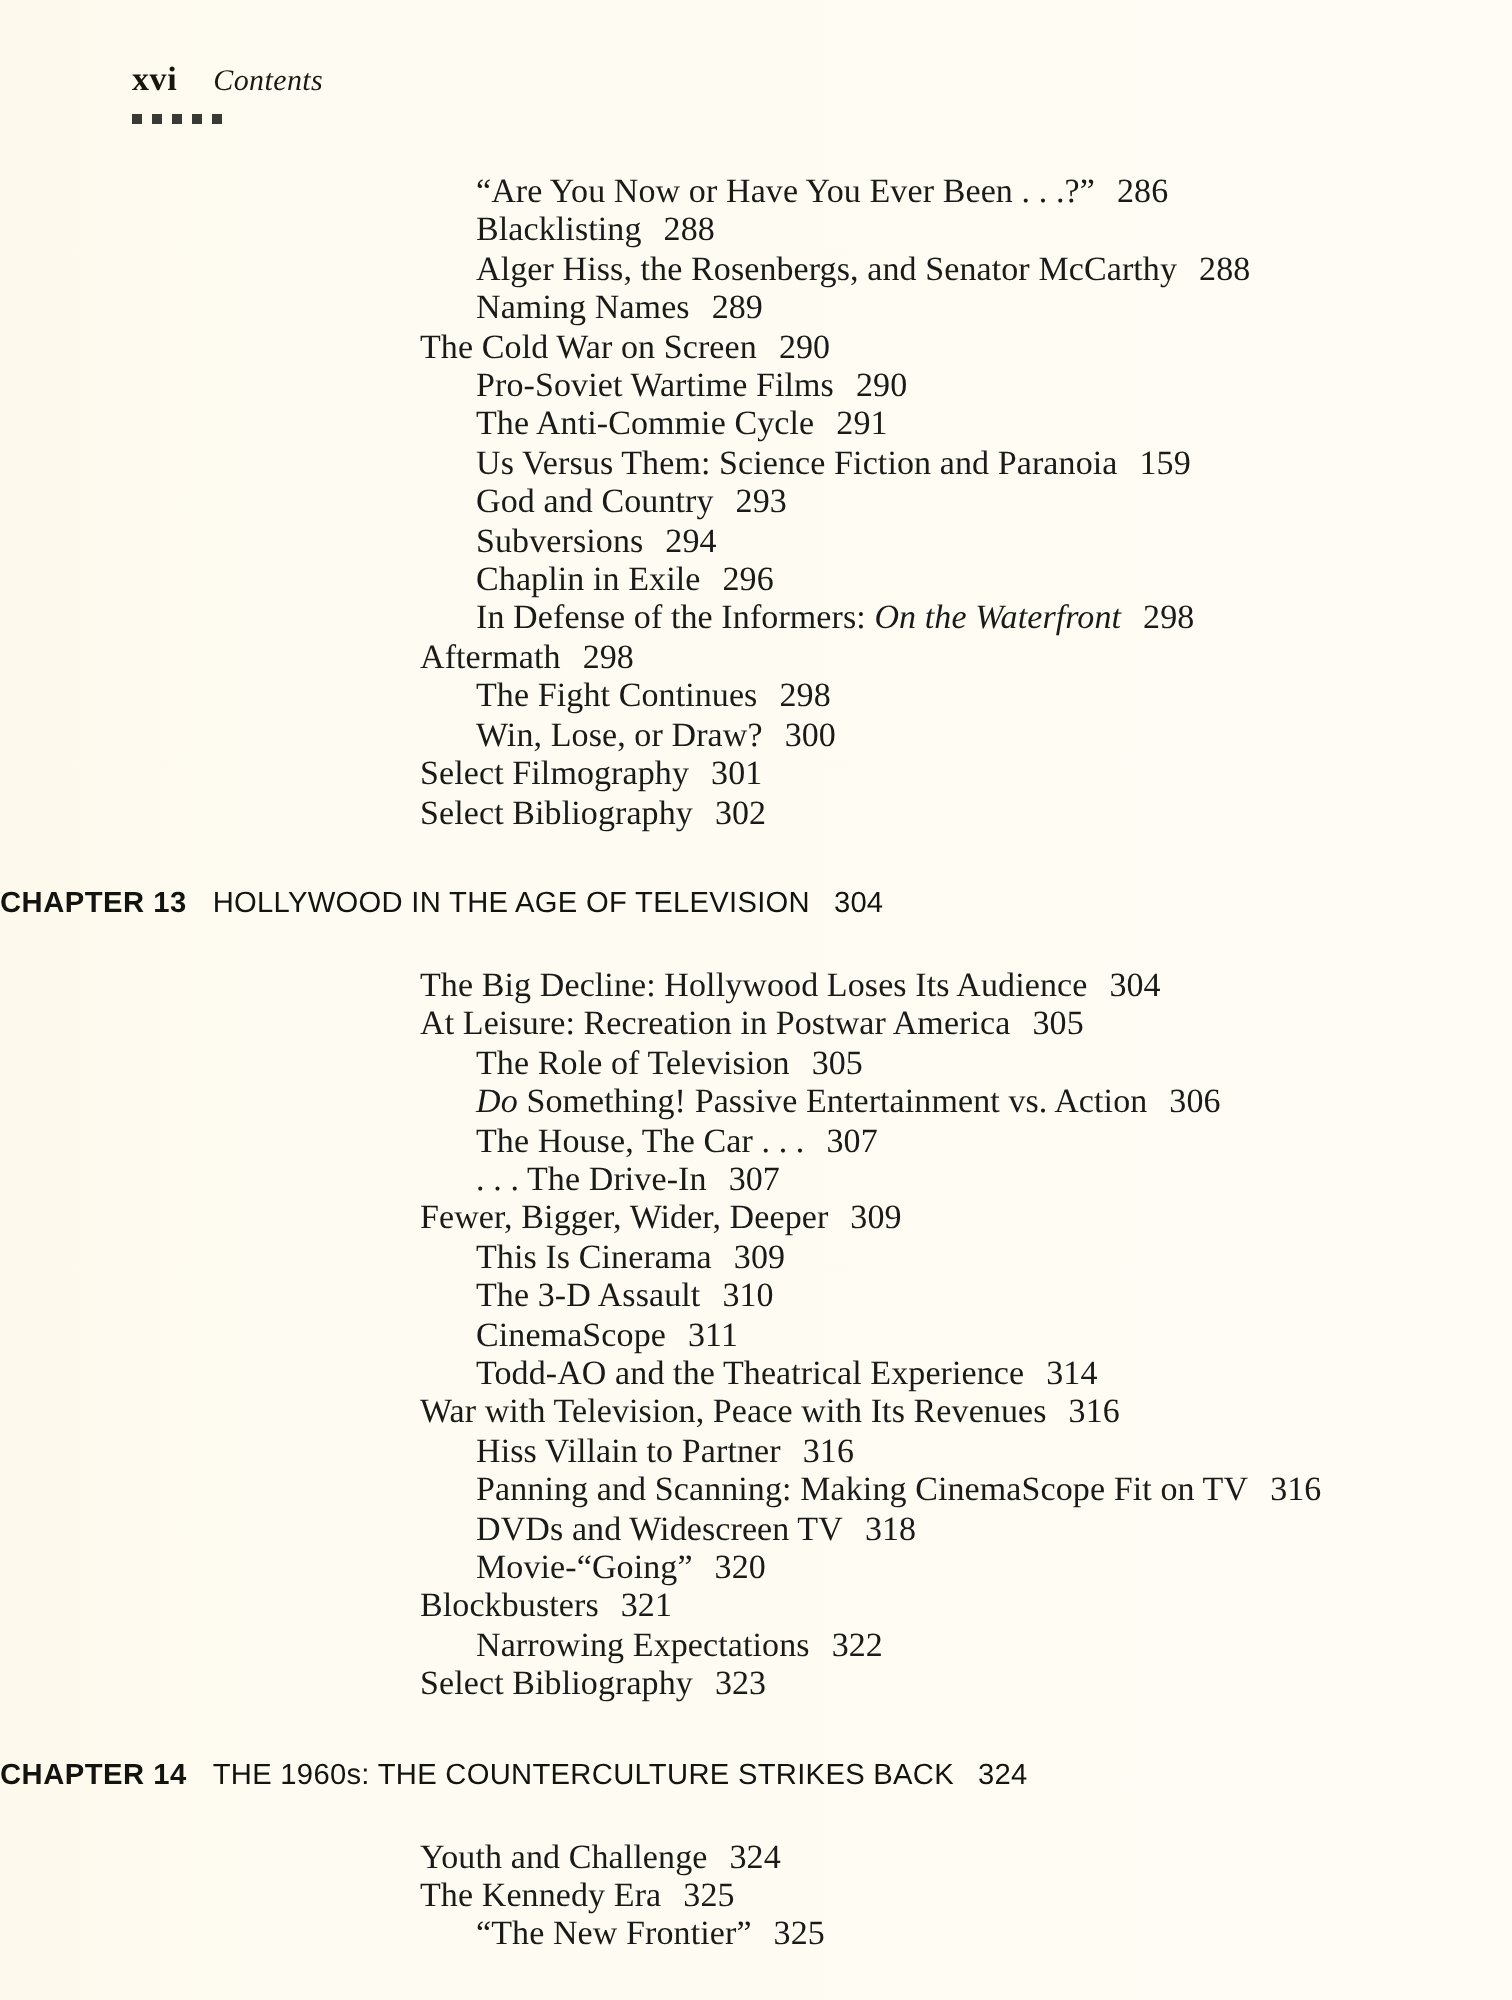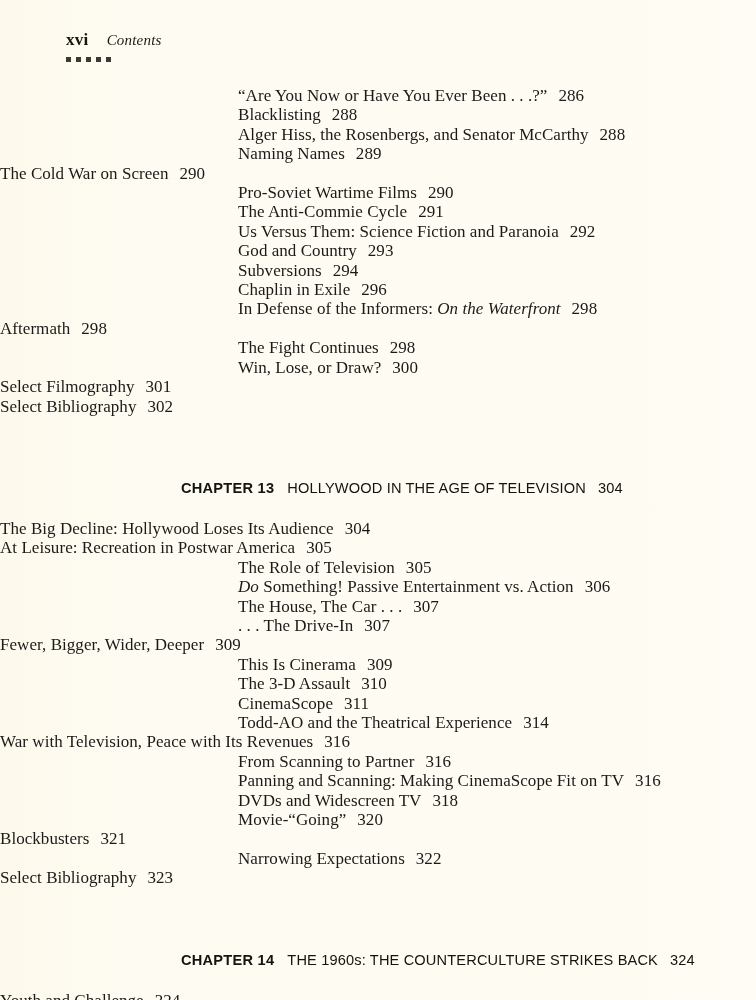--- a/index.html
+++ b/index.html
@@ -76,33 +76,31 @@
   }
   .entry .ttl { }
   .entry .pg {
     padding-left: 11px;
   }
   .entry em {
     font-style: italic;
   }
 
   
-  .lvl1 { }
+  .lvl1 { padding-left: 210px; }
   .lvl2 { padding-left: 238px; }
 
   
   .chapter {
     font-family: "Liberation Sans", "DejaVu Sans", sans-serif;
     font-size: 14.6px;
     line-height: 19px;
-    padding-left: 181px;
     white-space: nowrap;
     color: #131310;
     letter-spacing: 0.1px;
-    margin-top: 36px;
   }
   .chapter .cnum {
     font-weight: bold;
     letter-spacing: 0.25px;
   }
   .chapter .ctitle {
     font-weight: normal;
     padding-left: 13px;
     letter-spacing: 0.15px;
   }
@@ -133,21 +131,21 @@
     </div>
 
   <div class="toc">
       <div class="entry lvl2"><span class="ttl">“Are You Now or Have You Ever Been . . .?”</span><span class="pg">286</span></div>
       <div class="entry lvl2"><span class="ttl">Blacklisting</span><span class="pg">288</span></div>
       <div class="entry lvl2"><span class="ttl">Alger Hiss, the Rosenbergs, and Senator McCarthy</span><span class="pg">288</span></div>
       <div class="entry lvl2"><span class="ttl">Naming Names</span><span class="pg">289</span></div>
       <div class="entry lvl1"><span class="ttl">The Cold War on Screen</span><span class="pg">290</span></div>
       <div class="entry lvl2"><span class="ttl">Pro-Soviet Wartime Films</span><span class="pg">290</span></div>
       <div class="entry lvl2"><span class="ttl">The Anti-Commie Cycle</span><span class="pg">291</span></div>
-      <div class="entry lvl2"><span class="ttl">Us Versus Them: Science Fiction and Paranoia</span><span class="pg">292</span></div>
+      <div class="entry lvl2"><span class="ttl">Us Versus Them: Science Fiction and Paranoia</span><span class="pg">159</span></div>
       <div class="entry lvl2"><span class="ttl">God and Country</span><span class="pg">293</span></div>
       <div class="entry lvl2"><span class="ttl">Subversions</span><span class="pg">294</span></div>
       <div class="entry lvl2"><span class="ttl">Chaplin in Exile</span><span class="pg">296</span></div>
       <div class="entry lvl2"><span class="ttl">In Defense of the Informers: <em>On the Waterfront</em></span><span class="pg">298</span></div>
       <div class="entry lvl1"><span class="ttl">Aftermath</span><span class="pg">298</span></div>
       <div class="entry lvl2"><span class="ttl">The Fight Continues</span><span class="pg">298</span></div>
       <div class="entry lvl2"><span class="ttl">Win, Lose, or Draw?</span><span class="pg">300</span></div>
       <div class="entry lvl1"><span class="ttl">Select Filmography</span><span class="pg">301</span></div>
       <div class="entry lvl1"><span class="ttl">Select Bibliography</span><span class="pg">302</span></div>
       <div class="gap-before-chapter"></div>
@@ -158,21 +156,21 @@
       <div class="entry lvl2"><span class="ttl">The Role of Television</span><span class="pg">305</span></div>
       <div class="entry lvl2"><span class="ttl"><em>Do</em> Something! Passive Entertainment vs. Action</span><span class="pg">306</span></div>
       <div class="entry lvl2"><span class="ttl">The House, The Car . . .</span><span class="pg">307</span></div>
       <div class="entry lvl2"><span class="ttl">. . . The Drive-In</span><span class="pg">307</span></div>
       <div class="entry lvl1"><span class="ttl">Fewer, Bigger, Wider, Deeper</span><span class="pg">309</span></div>
       <div class="entry lvl2"><span class="ttl">This Is Cinerama</span><span class="pg">309</span></div>
       <div class="entry lvl2"><span class="ttl">The 3-D Assault</span><span class="pg">310</span></div>
       <div class="entry lvl2"><span class="ttl">CinemaScope</span><span class="pg">311</span></div>
       <div class="entry lvl2"><span class="ttl">Todd-AO and the Theatrical Experience</span><span class="pg">314</span></div>
       <div class="entry lvl1"><span class="ttl">War with Television, Peace with Its Revenues</span><span class="pg">316</span></div>
-      <div class="entry lvl2"><span class="ttl">From Scanning to Partner</span><span class="pg">316</span></div>
+      <div class="entry lvl2"><span class="ttl">Hiss Villain to Partner</span><span class="pg">316</span></div>
       <div class="entry lvl2"><span class="ttl">Panning and Scanning: Making CinemaScope Fit on TV</span><span class="pg">316</span></div>
       <div class="entry lvl2"><span class="ttl">DVDs and Widescreen TV</span><span class="pg">318</span></div>
       <div class="entry lvl2"><span class="ttl">Movie-“Going”</span><span class="pg">320</span></div>
       <div class="entry lvl1"><span class="ttl">Blockbusters</span><span class="pg">321</span></div>
       <div class="entry lvl2"><span class="ttl">Narrowing Expectations</span><span class="pg">322</span></div>
       <div class="entry lvl1"><span class="ttl">Select Bibliography</span><span class="pg">323</span></div>
       <div class="gap-before-chapter"></div>
       <div class="chapter"><span class="cnum">CHAPTER 14</span><span class="ctitle">THE 1960s: THE COUNTERCULTURE STRIKES BACK</span><span class="cpg">324</span></div>
       <div class="gap-after-chapter"></div>
       <div class="entry lvl1"><span class="ttl">Youth and Challenge</span><span class="pg">324</span></div>

